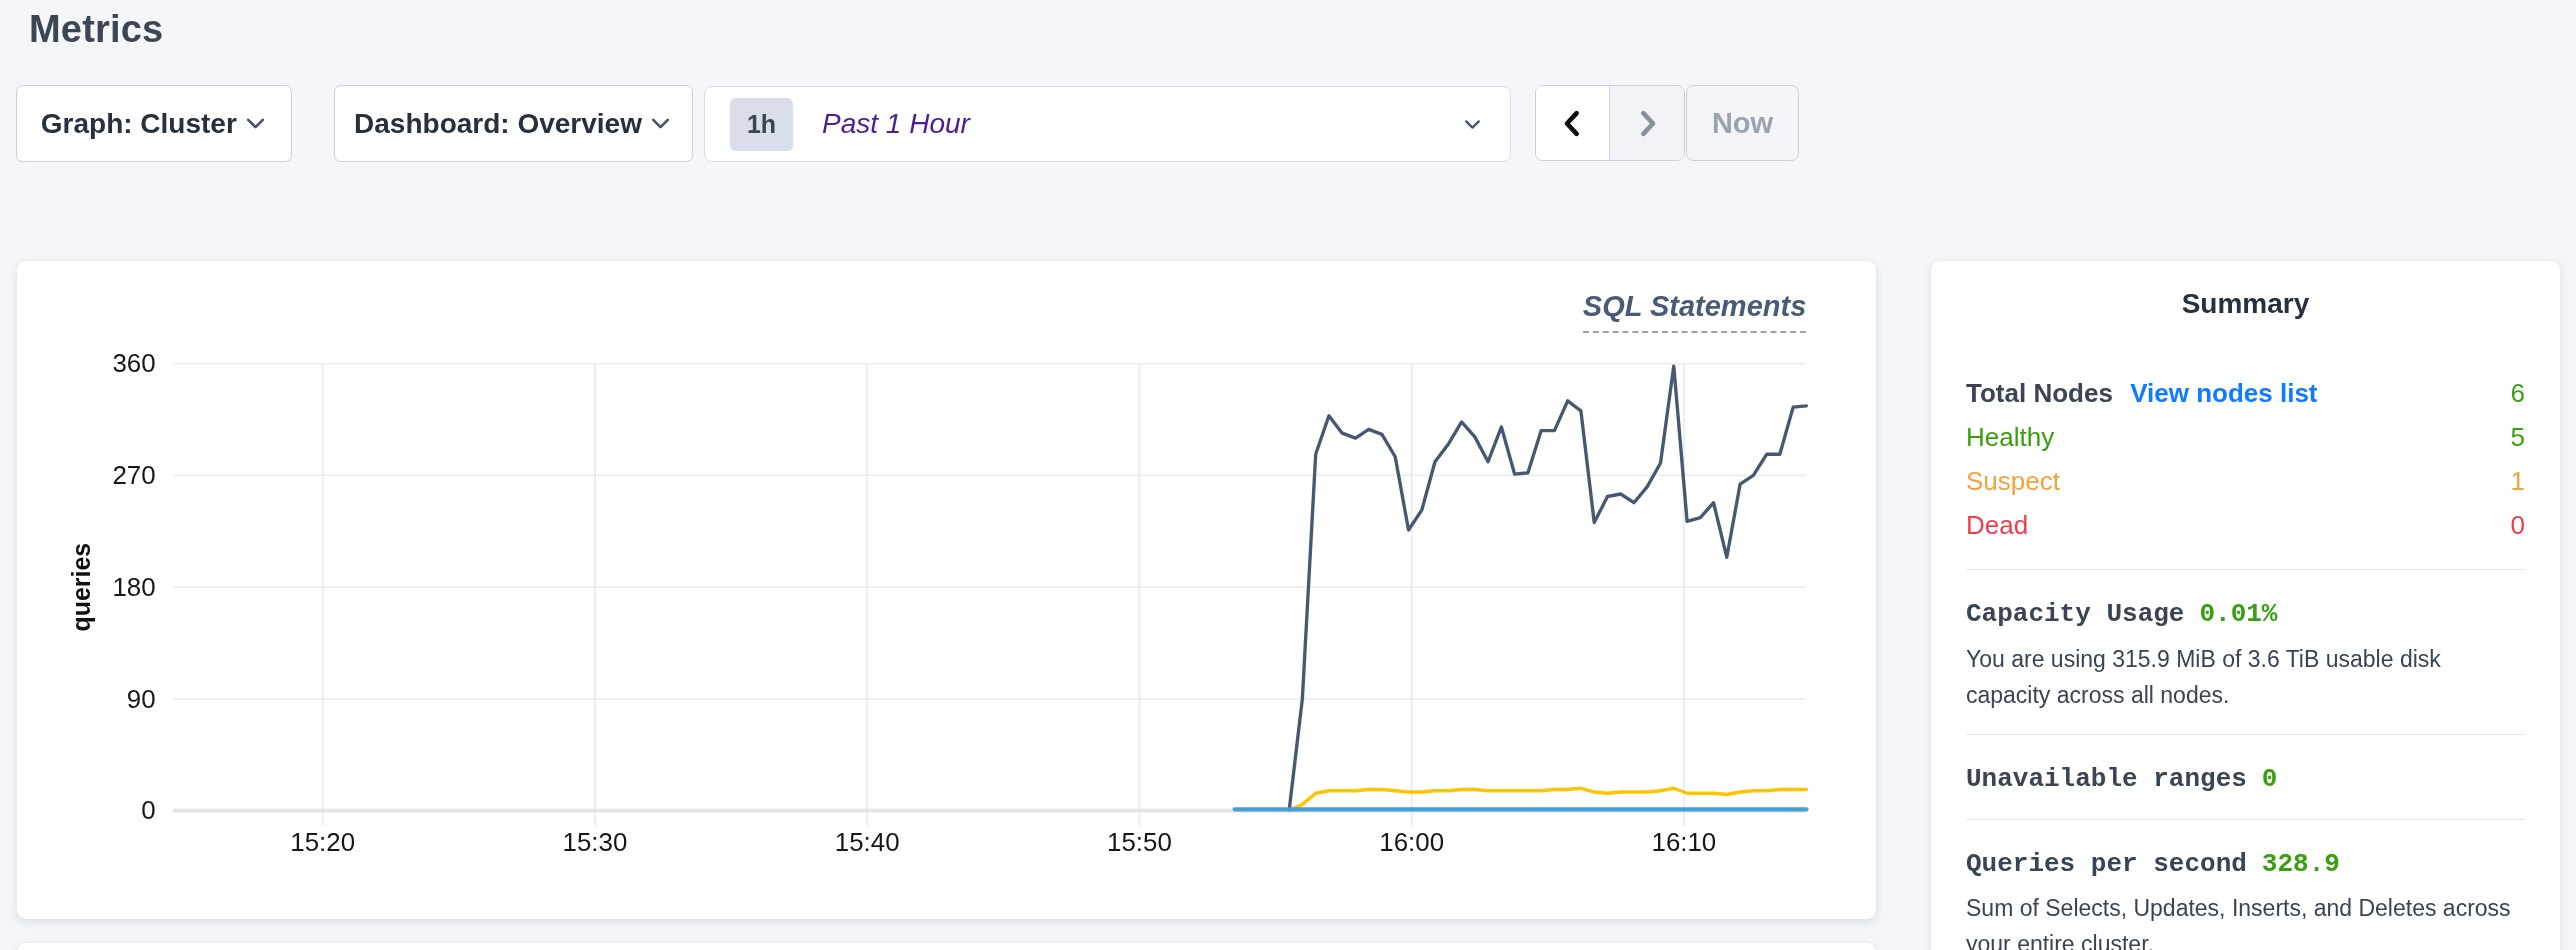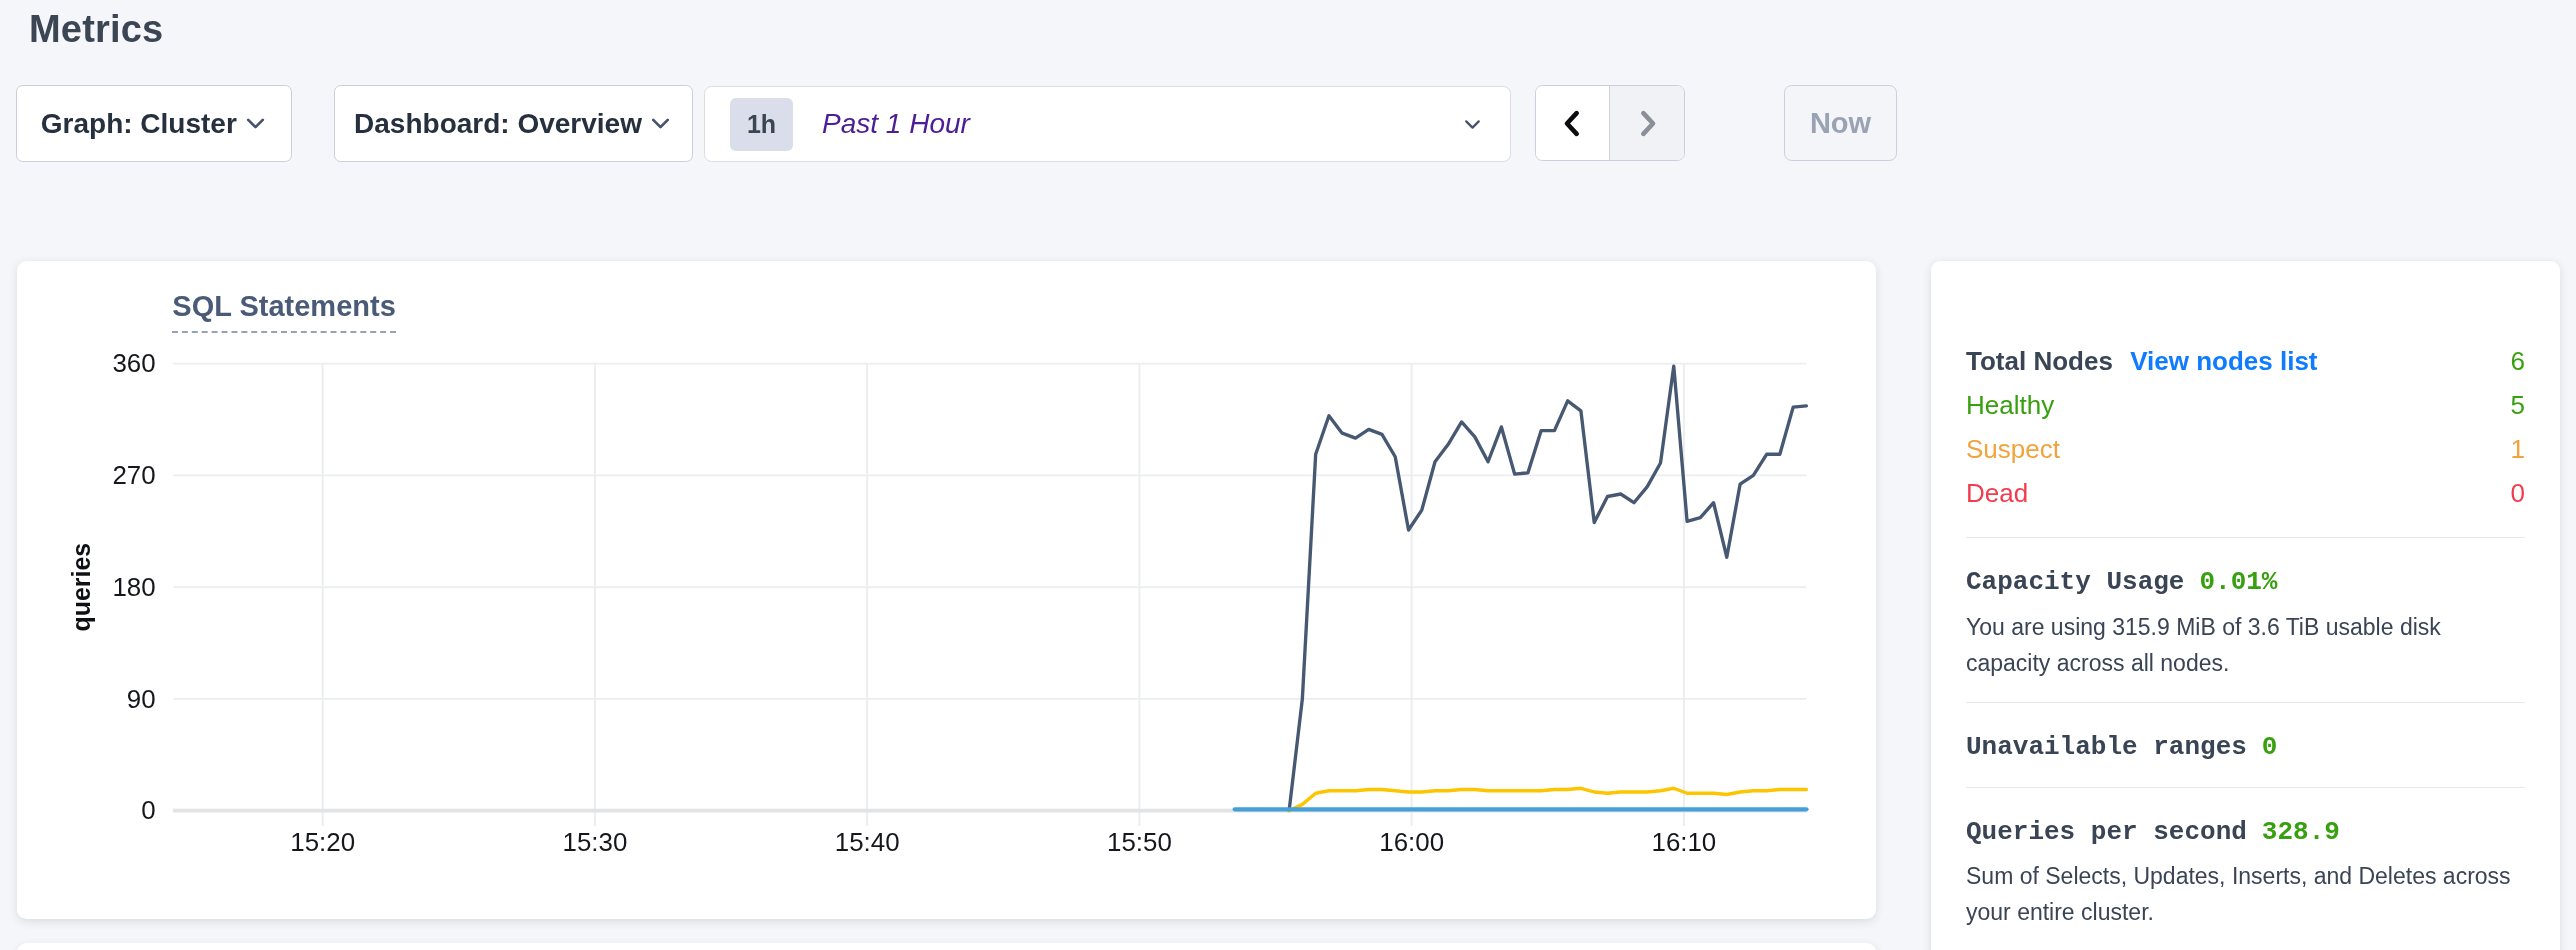--- a/index.html
+++ b/index.html
@@ -39,35 +39,35 @@
   .timepicker .chev { position:absolute; right:25px; }
   .arrow-group {
     position:absolute; left:1535px; top:85px; width:150px; height:76px;
     border:1.9px solid #c9cfe0; border-radius:7.7px; overflow:hidden;
     display:flex; background:#fff;
   }
   .arrow-btn { width:50%; height:100%; display:flex; align-items:center; justify-content:center; cursor:pointer; }
   .arrow-prev { background:#fff; border-right:1.9px solid #cdd2e0; }
   .arrow-next { background:#f1f2f5; }
   .now-btn {
-    position:absolute; left:1784px; top:85px; width:113px; height:76px;
+    position:absolute; left:1686px; top:85px; width:113px; height:76px;
     background:#f3f5f8; border:1.9px solid #c9cfe0; border-radius:7.7px;
     font-size:29px; font-weight:600; color:#9aa3b4;
     display:flex; align-items:center; justify-content:center; cursor:default;
   }
   
   .card {
     position:absolute; background:#fff; border-radius:9.6px;
     box-shadow:0 2.9px 8.6px rgba(50,60,80,.13);
   }
   .chart-card   { left:17.3px;   top:261px; width:1859px; height:658px; }
   .summary-card { left:1931px; top:261px; width:629px;  height:729px; }
   .sliver-card  { left:17.3px;   top:943px; width:1859px; height:29px; border-radius:9.6px 9.6px 0 0; }
   
-  .chart-title-wrap { position:absolute; left:155px; top:29px; width:1634px; text-align:left; }
+  .chart-title-wrap { position:absolute; left:155px; top:29px; width:1634px; text-align:right;font-style:italic; }
   .chart-title {
     display:inline-block; font-size:29px; font-weight:700; color:#4a5b77;
     border-bottom:2.9px dashed #96a3b4; padding-bottom:7.7px; cursor:help;
   }
   #chart-svg { position:absolute; left:0; top:0; font-family:"Liberation Sans","DejaVu Sans",sans-serif; }
   
   .summary-inner { padding:27px 35px 0 35px; }
   .summary-title { text-align:center; font-size:28px; font-weight:700; color:#26303e; }
   .sum-rows { margin-top:58px; }
   .sum-row { display:flex; align-items:baseline; height:44px; font-size:26px; }
@@ -156,20 +156,21 @@
       <polyline points="1325.7,573.0 1339.5,456.5 1353.4,201.5 1367.2,161.4 1381.0,179.5 1394.9,184.7 1408.7,175.6 1422.5,180.8 1436.3,204.1 1450.2,280.5 1464.0,259.7 1477.8,209.3 1491.6,191.1 1505.5,167.8 1519.3,183.4 1533.1,209.3 1547.0,173.0 1560.8,222.2 1574.6,220.9 1588.4,176.9 1602.3,176.9 1616.1,145.8 1629.9,156.2 1643.8,272.7 1657.6,245.5 1671.4,242.9 1685.2,252.0 1699.1,235.2 1712.9,210.6 1726.7,109.6 1740.6,271.4 1754.4,267.5 1768.2,252.0 1782.0,308.9 1795.9,232.6 1809.7,223.5 1823.5,201.5 1837.3,201.5 1851.2,152.3 1865.0,151.0" fill="none" stroke="#475872" stroke-width="3.5" stroke-linejoin="round" stroke-linecap="round"></polyline>
       <polyline points="1325.7,573.0 1339.5,566.5 1353.4,554.9 1367.2,552.3 1381.0,552.3 1394.9,552.3 1408.7,551.0 1422.5,551.0 1436.3,552.3 1450.2,553.6 1464.0,553.6 1477.8,552.3 1491.6,552.3 1505.5,551.0 1519.3,551.0 1533.1,552.3 1547.0,552.3 1560.8,552.3 1574.6,552.3 1588.4,552.3 1602.3,551.0 1616.1,551.0 1629.9,549.7 1643.8,553.6 1657.6,554.9 1671.4,553.6 1685.2,553.6 1699.1,553.6 1712.9,552.3 1726.7,549.7 1740.6,554.9 1754.4,554.9 1768.2,554.9 1782.0,556.2 1795.9,553.6 1809.7,552.3 1823.5,552.3 1837.3,551.0 1851.2,551.0 1865.0,551.0" fill="none" stroke="#fdc500" stroke-width="3.5" stroke-linejoin="round" stroke-linecap="round"></polyline>
       <polyline points="1269.0,571.7 1865.0,571.7" fill="none" stroke="#459fd9" stroke-width="4.5" stroke-linejoin="round" stroke-linecap="round"></polyline>
     </svg>
 </div>
 
 <div class="card sliver-card"></div>
 
 <div class="card summary-card">
   <div class="summary-inner">
+    <div class="summary-title">Summary</div>
 
     <div class="sum-rows">
       <div class="sum-row">
         <span class="lbl">Total Nodes</span>
         <a class="sum-link">View nodes list</a>
         <span class="sum-val green">6</span>
       </div>
       <div class="sum-row">
         <span class="lbl lbl-plain" style="color: rgb(55, 160, 14);">Healthy</span>
         <span class="sum-val" style="color: rgb(55, 160, 14);">5</span>

